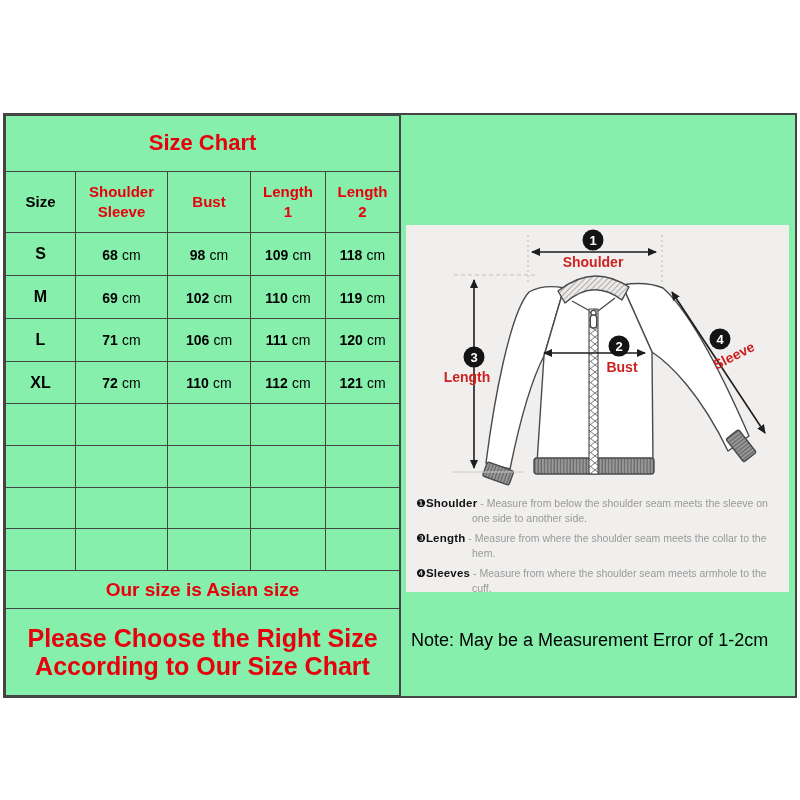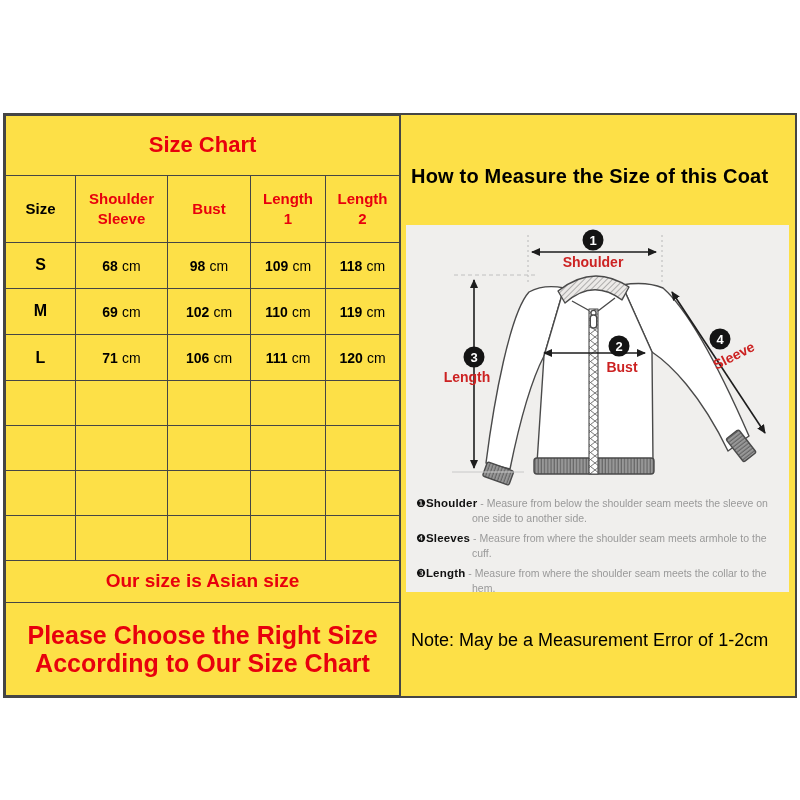--- a/index.html
+++ b/index.html
@@ -4,21 +4,21 @@
 <style>
   :root{
     --red:#e8000d; --diagram-red:#cc2222; --border:#454545;
     --panel-bg:#f0efed; --muted-text:#999999; --ink:#1a1a1a;
   }
   *{box-sizing:border-box;}
   html,body{margin:0;padding:0;}
   body{width:800px;height:800px;background:#ffffff;position:relative;overflow:hidden;
        font-family:"Liberation Sans",sans-serif;color:#000;}
   .sheet{position:absolute;left:3px;top:113px;width:794px;height:585px;
-         border:2px solid var(--border);display:flex;background:#fde047;}
+         border:2px solid var(--border);display:flex;background:#86efac;}
   .left{width:396px;border-right:2px solid var(--border);}
   .right{flex:1;position:relative;}
 
   
   table{border-collapse:collapse;width:100%;height:581px;table-layout:fixed;}
   td,th{border:1.6px solid var(--border);text-align:center;vertical-align:middle;padding:0;}
   .red{color:var(--red);}
   tr.title-row{height:52px;} tr.title-row td{font-size:22px;font-weight:bold;}
   tr.head-row{height:58px;}  tr.head-row th{font-size:15px;font-weight:bold;line-height:20px;}
   tr.head-row th.black{color:#000;}
@@ -100,20 +100,27 @@
             <td><b>110</b> <span class="unit">cm</span></td>
             <td><b>119</b> <span class="unit">cm</span></td>
           </tr>
           <tr class="data-row">
             <td class="size-cell">L</td>
             <td><b>71</b> <span class="unit">cm</span></td>
             <td><b>106</b> <span class="unit">cm</span></td>
             <td><b>111</b> <span class="unit">cm</span></td>
             <td><b>120</b> <span class="unit">cm</span></td>
           </tr>
+          <tr class="data-row">
+            <td class="size-cell">XL</td>
+            <td><b>72</b> <span class="unit">cm</span></td>
+            <td><b>110</b> <span class="unit">cm</span></td>
+            <td><b>112</b> <span class="unit">cm</span></td>
+            <td><b>121</b> <span class="unit">cm</span></td>
+          </tr>
           <tr class="empty-row">
             <td></td>
             <td></td>
             <td></td>
             <td></td>
             <td></td>
           </tr>
           <tr class="empty-row">
             <td></td>
             <td></td>
@@ -144,21 +151,20 @@
           <td colspan="5" class="red">
             <div>Please Choose the Right Size</div>
             <div>According to Our Size Chart</div>
           </td>
         </tr>
       </tbody>
     </table>
   </div>
 
   <div class="right">
-    <div class="measure-heading">How to Measure the Size of this Coat</div>
 
     <div class="diagram-panel">
       <svg width="383" height="268" viewBox="0 0 383 268">
         <defs>
           <marker id="ah" markerWidth="10" markerHeight="9" refX="8" refY="4" orient="auto-start-reverse" markerUnits="userSpaceOnUse">
             <path d="M0,0 L9,4 L0,8 Z" fill="#1d1d1d"></path>
           </marker>
           <pattern id="rib" width="3.2" height="18" patternUnits="userSpaceOnUse">
             <rect width="3.2" height="18" fill="#989898"></rect>
             <line x1="1" y1="0" x2="1" y2="18" stroke="#5d5d5d" stroke-width="1"></line>
@@ -218,20 +224,20 @@
           <text class="dlabel" x="61" y="157" text-anchor="middle">Length</text>
 
           <circle cx="314" cy="114" r="10.5" fill="#141414"></circle>
           <text class="dnum" x="314" y="118.5" text-anchor="middle">4</text>
           <text class="dlabel" transform="translate(330,135) rotate(-27)" text-anchor="middle">Sleeve</text>
         </g>
       </svg>
 
       <div class="instructions" id="instructions">
           <div class="instr"><span class="bullet">❶</span><b>Shoulder</b> <span>- Measure from below the shoulder seam meets the sleeve on one side to another side.</span></div>
+          <div class="instr"><span class="bullet">❸</span><b>Length</b> <span>- Measure from where the shoulder seam meets the collar to the hem.</span></div>
           <div class="instr"><span class="bullet">❹</span><b>Sleeves</b> <span>- Measure from where the shoulder seam meets armhole to the cuff.</span></div>
-          <div class="instr"><span class="bullet">❸</span><b>Length</b> <span>- Measure from where the shoulder seam meets the collar to the hem.</span></div>
         </div>
     </div>
 
     <div class="note">Note: May be a Measurement Error of 1-2cm</div>
   </div>
 </div>
 
 </body></html>

